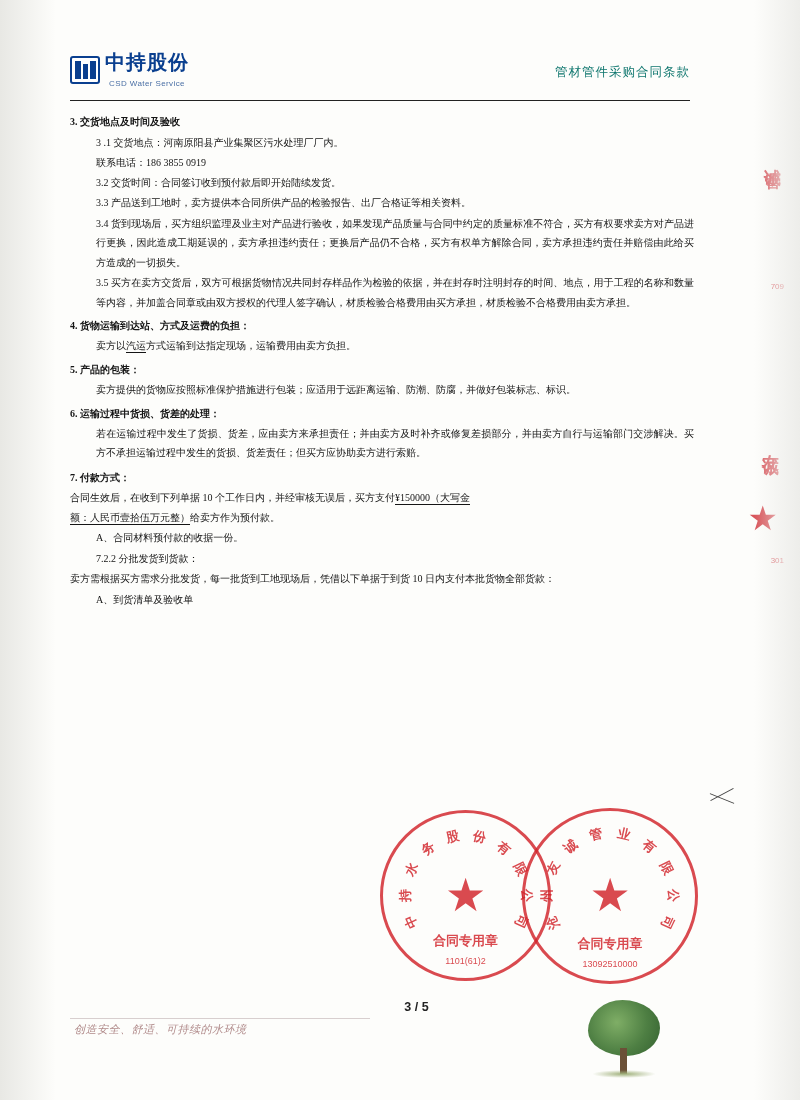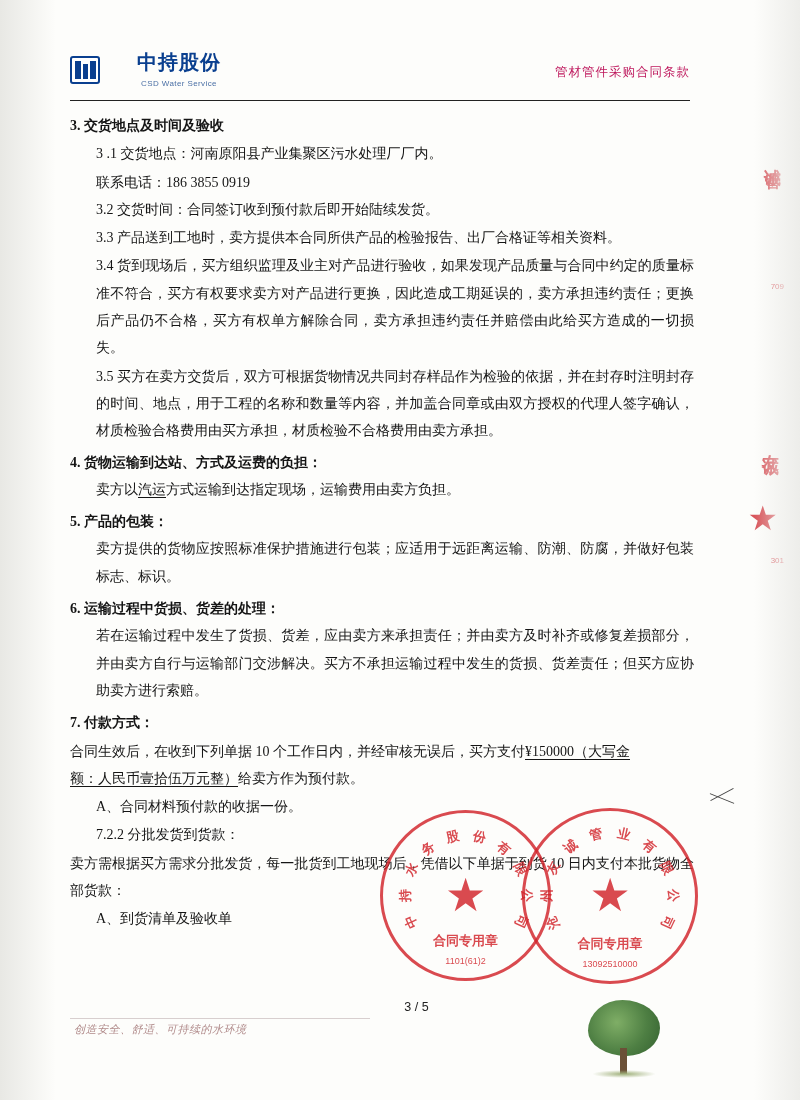--- a/index.html
+++ b/index.html
@@ -42,21 +42,20 @@
     position: absolute;
     left: 70px; top: 52px;
     width: 620px;
     height: 48px;
   }
   .logo-wrap {
     position: absolute;
     left: 0; top: 0;
     display: flex;
     align-items: center;
-    gap: 32px;
   }
   .logo-mark {
     width: 30px; height: 28px;
     border: 2px solid #0a3f8f;
     border-radius: 3px;
     position: relative;
     box-sizing: border-box;
     background: #fff;
     margin-right: 5px;
   }
@@ -80,37 +79,37 @@
     font-size: 8px;
     color: #4a6fa5;
     letter-spacing: 0.4px;
     margin-top: 8px;
     text-align: center;
   }
   .header-right {
     position: absolute;
     right: 0; top: 12px;
     font-size: 12.5px;
-    color: #be185d;
+    color: #0f766e;
     letter-spacing: 1px;
   }
   .header-rule {
     position: absolute;
     left: 70px; top: 100px;
     width: 620px;
     height: 0;
     border-top: 1.6px solid #222;
   }
 
   
   .content {
     position: absolute;
     left: 70px; top: 108px;
     width: 624px;
-    font-size: 14px;
+    font-size: 10px;
     line-height: 1.95;
     color: #151515;
   }
   .p {
     margin: 0 0 1px 0;
     text-align: justify;
   }
   .h { 
     font-weight: bold;
     margin: 4px 0 1px 0;
@@ -128,21 +127,21 @@
   }
   .contact-line .c1 { width: 210px; }
 
   
   .page-num {
     position: absolute;
     left: 6px; right: 0;
     top: 1000px;
     text-align: center;
     font-family: "Liberation Sans", sans-serif;
-    font-weight: normal;
+    font-weight: bold;
     font-size: 12.5px;
     color: #222;
     padding-left: 27px;
   }
   .footer-slogan {
     position: absolute;
     left: 74px; top: 1022px;
     font-size: 11px;
     color: #b08a8a;
     font-style: italic;

